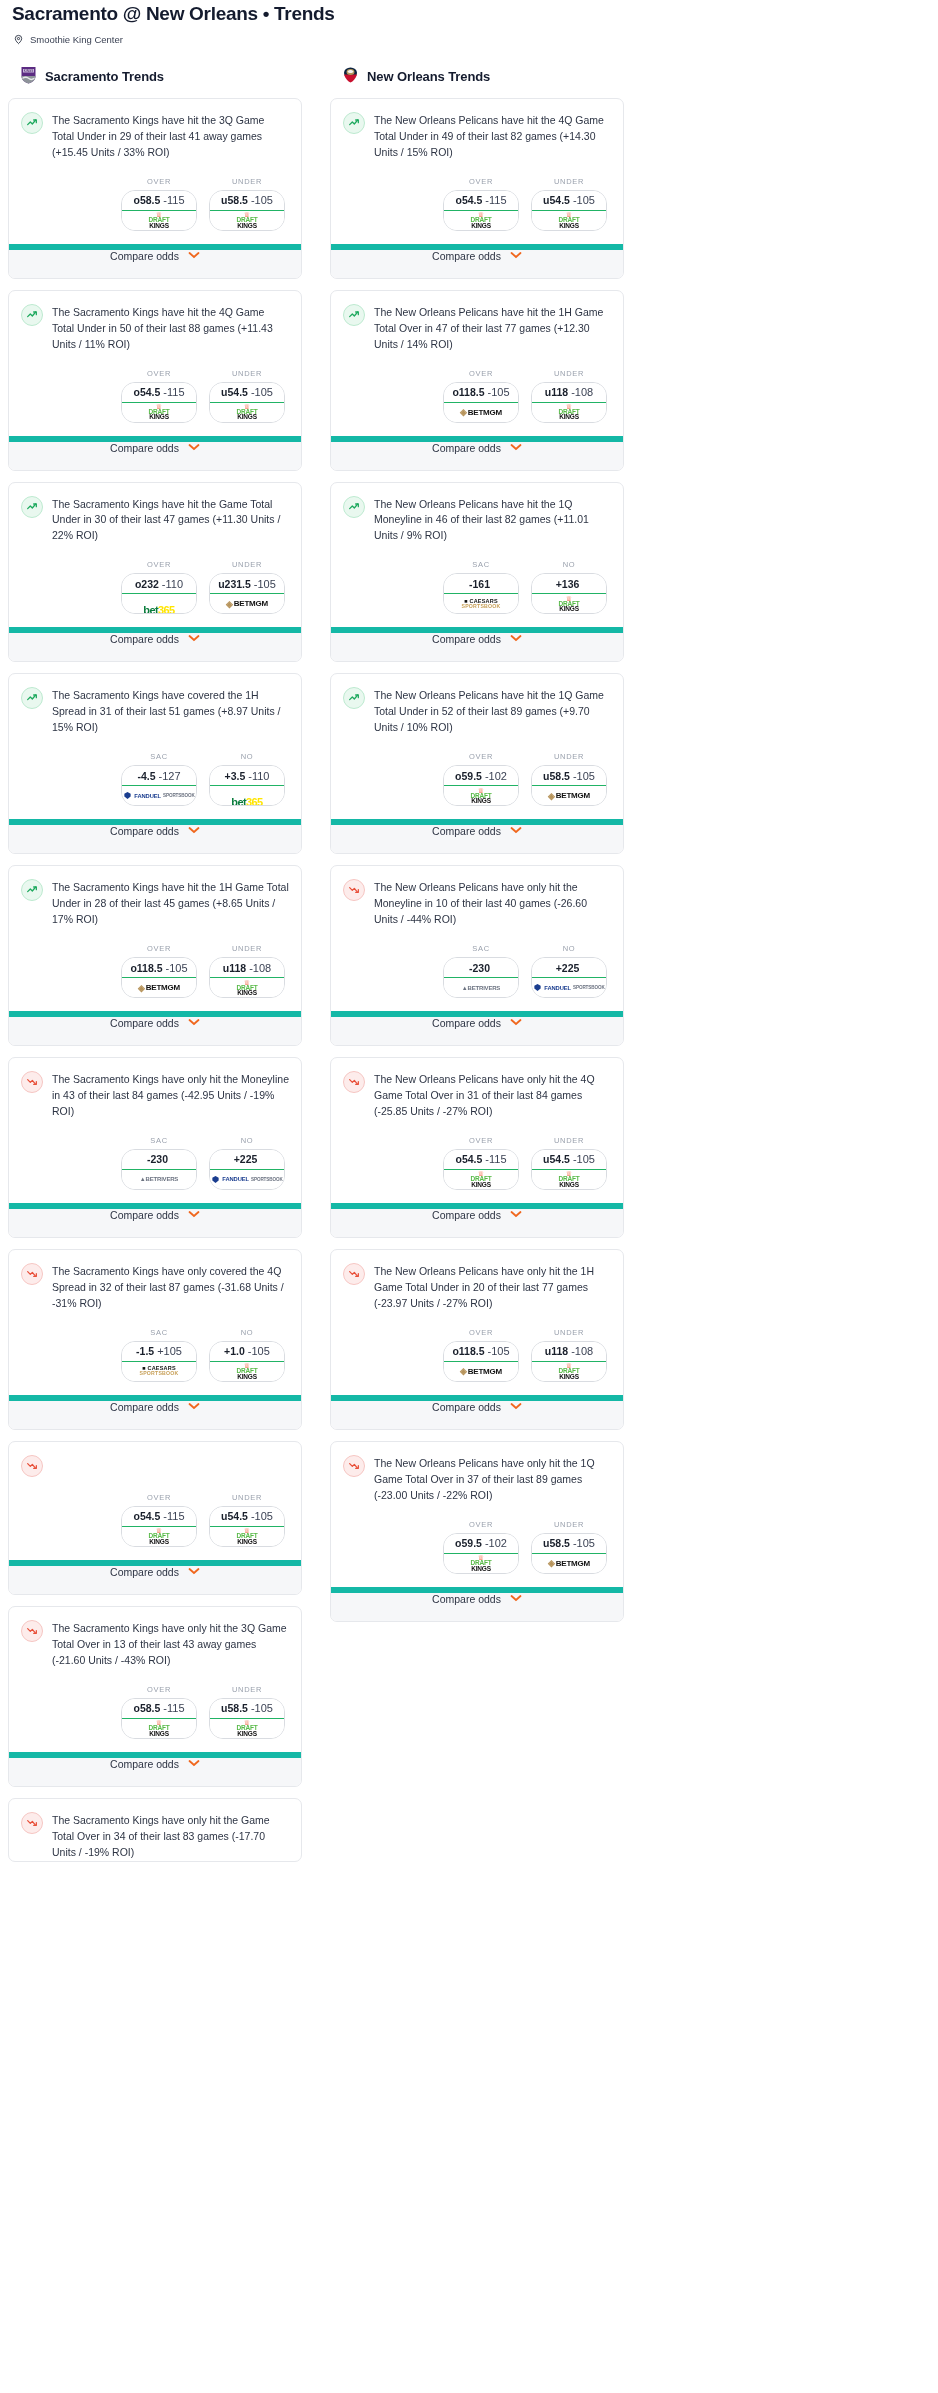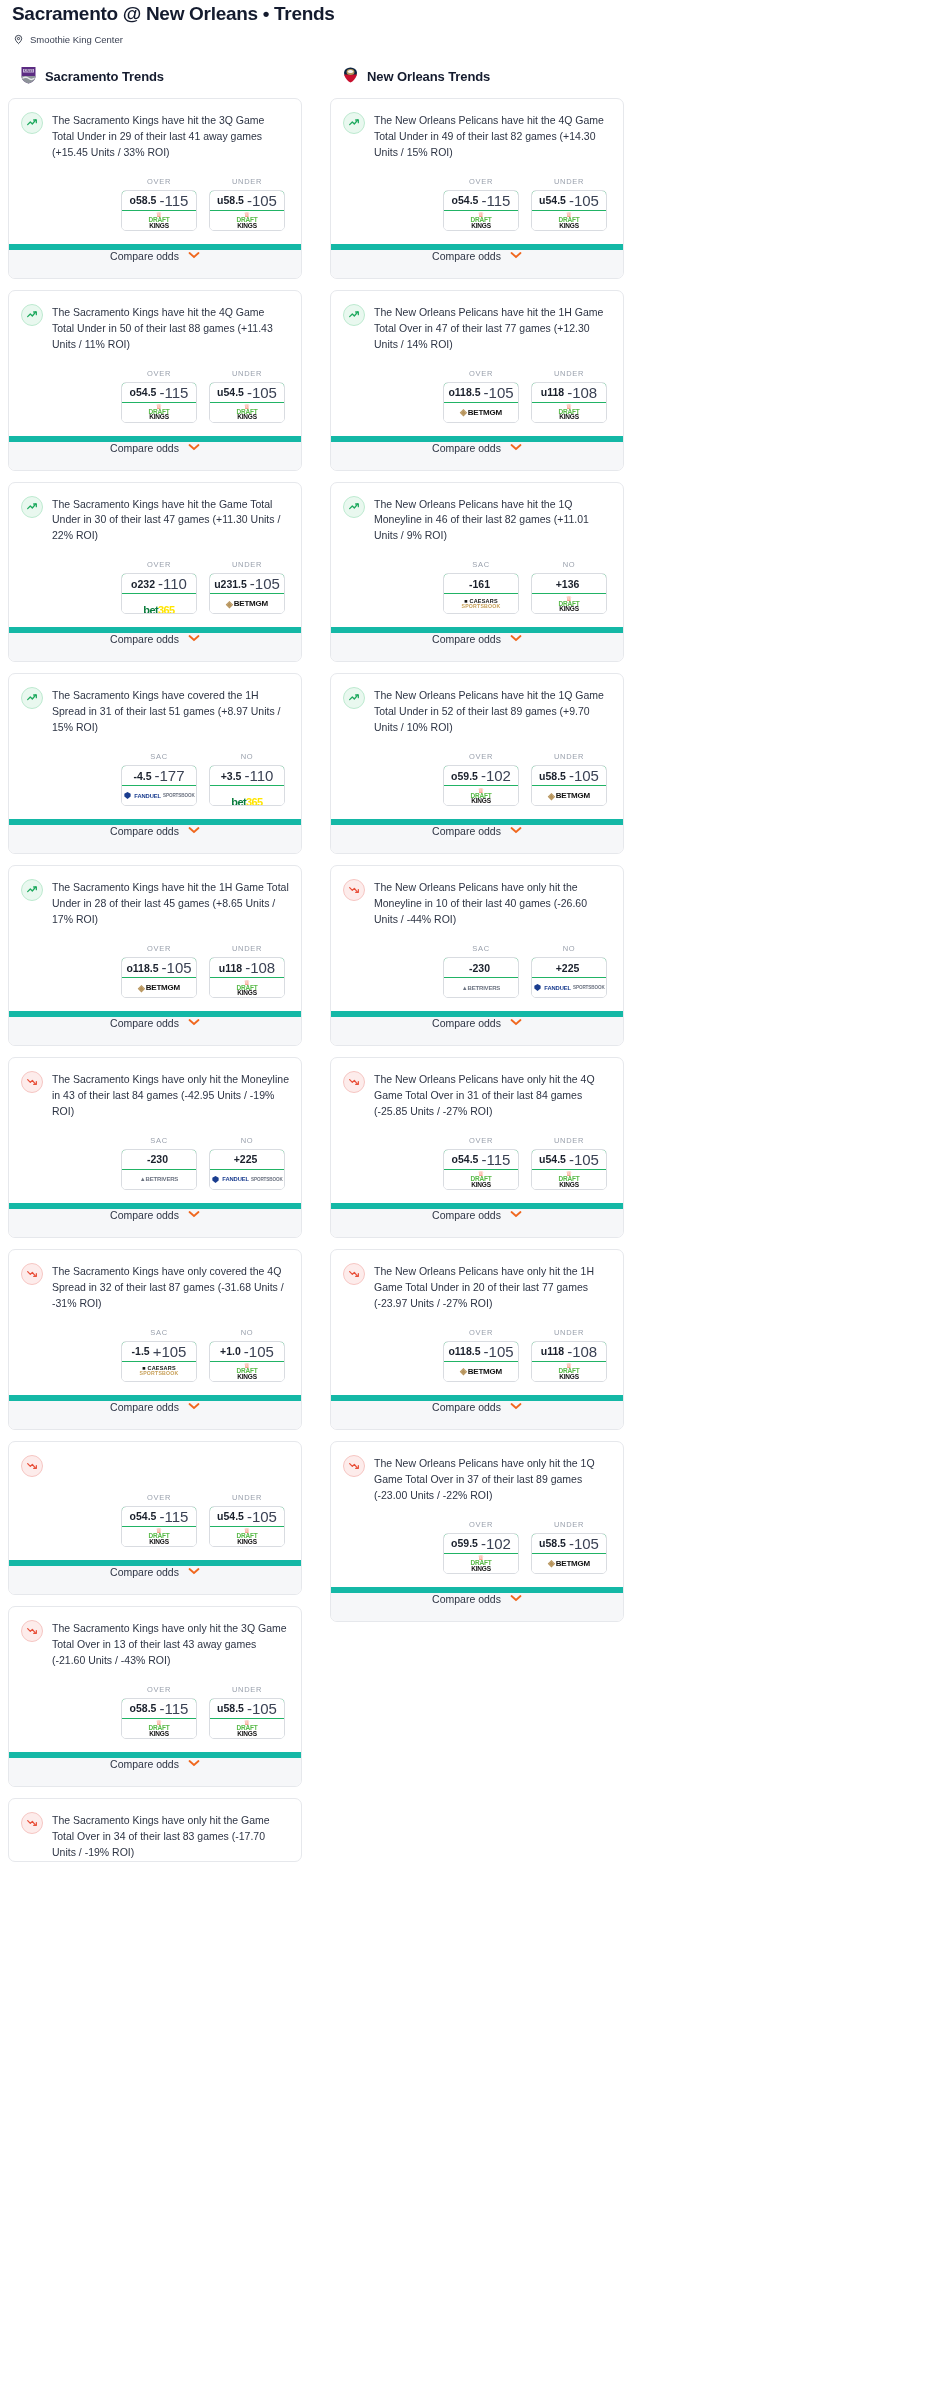--- a/index.html
+++ b/index.html
@@ -88,37 +88,37 @@
   .odds-label {
     text-align: center;
     font-size: 7.5px;
     letter-spacing: 0.7px;
     color: #9aa1ad;
     margin-bottom: 4px;
     text-transform: uppercase;
   }
   .odds-box {
     border: 1px solid #d9dce1;
-    border-radius: 5px;
+    border-radius: 14px;
     overflow: hidden;
     background: #fff;
   }
   .odds-value {
     border: 1px solid #21b365;
     border-radius: 5px 5px 0 0;
     margin: -1px -1px 0 -1px;
     height: 21px;
     display: flex;
     align-items: center;
     justify-content: center;
     gap: 3px;
     background: #fff;
   }
   .odds-main { font-size: 10.5px; font-weight: bold; color: #1a202c; }
-  .odds-price { font-size: 15px; color: #3b4254; }
+  .odds-price { font-size: 11px; color: #3b4254; }
   .odds-book {
     height: 19px;
     display: flex;
     align-items: center;
     justify-content: center;
     background: #fff;
   }
 
   
   .bk { display: flex; align-items: center; justify-content: center; }
@@ -348,21 +348,21 @@
                 </svg>
               </span>
               <span class="trend-text">The Sacramento Kings have covered the 1H Spread in 31 of their last 51 games (+8.97 Units / 15% ROI)</span>
             </div>
             <div class="odds-row">
               <div class="odds-cell">
                 <div class="odds-label">SAC</div>
                 <div class="odds-box">
                   <div class="odds-value">
                     <span class="odds-main">-4.5</span>
-                    <span class="odds-price">-177</span>
+                    <span class="odds-price">-127</span>
                   </div>
                   <div class="odds-book">
                     <span class="bk bk-fd"><svg width="9" height="9" viewBox="0 0 20 20">
                         <path d="M10 2l7 4v6l-7 6-7-6V6z" fill="#1a3d8f"></path>
                       </svg>FANDUEL<span style="color:#6b7280;font-size:4.6px">SPORTSBOOK</span></span>
                   </div>
                 </div>
               </div>
               <div class="odds-cell">
                 <div class="odds-label">NO</div>

